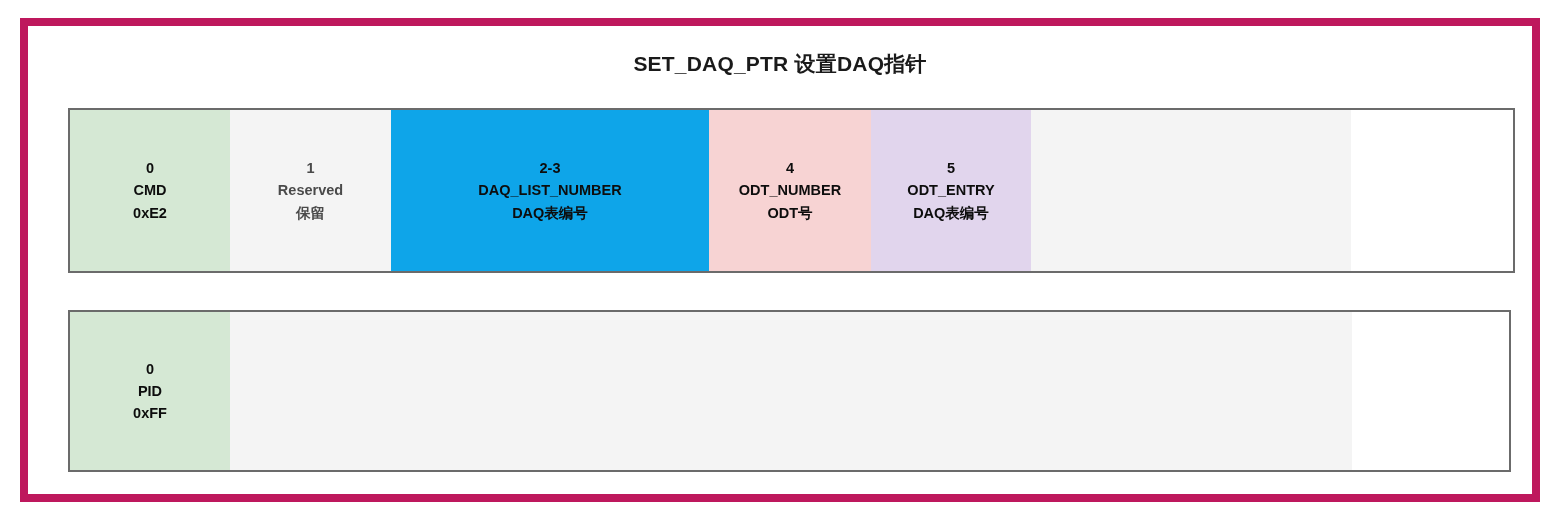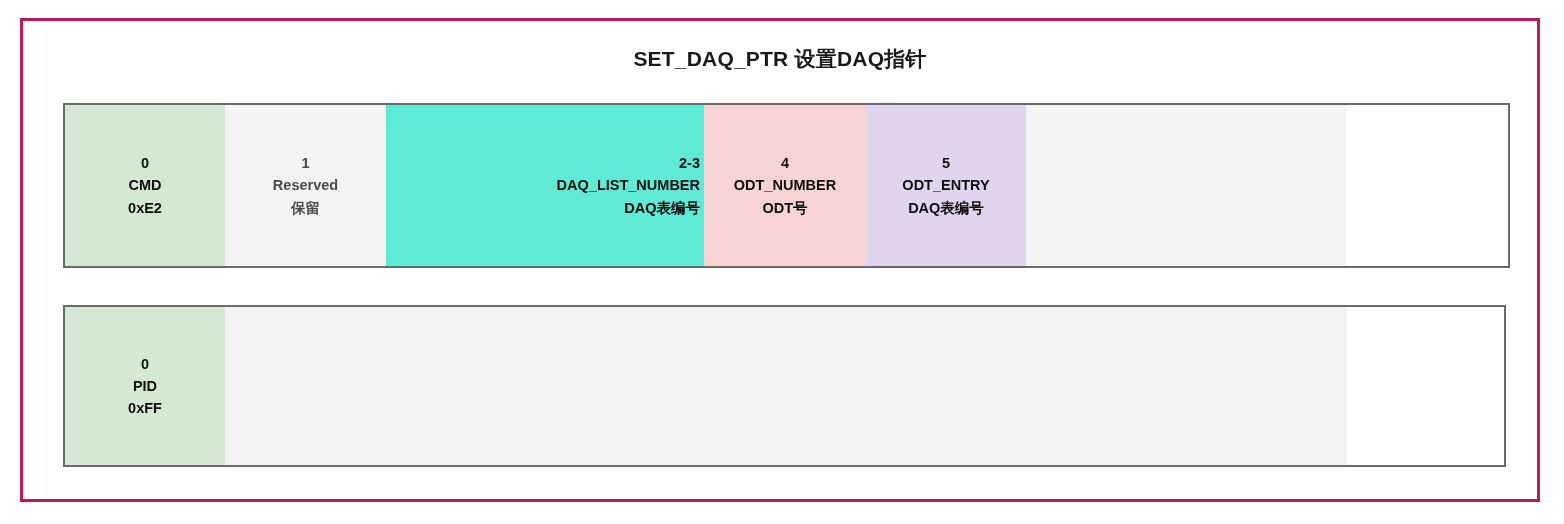--- a/index.html
+++ b/index.html
@@ -14,21 +14,21 @@
     overflow: hidden;
   }
 
   .diagram-frame {
     position: absolute;
     left: 20px;
     top: 18px;
     width: 1520px;
     height: 484px;
     box-sizing: border-box;
-    border: 3px solid #be185d;
+    border: 8px solid #be185d;
     background: #ffffff;
   }
 
   .diagram-title {
     position: absolute;
     left: 0;
     top: 0;
     width: 100%;
     text-align: center;
     font-size: 21px;
@@ -103,21 +103,21 @@
         <div class="field" style="background: rgb(213, 232, 212); width: 160px;">
           <span class="line line-num">0</span>
           <span class="line line-name">CMD</span>
           <span class="line line-value">0xE2</span>
         </div>
         <div class="field muted" style="background: rgb(244, 244, 244); width: 161px;">
           <span class="line line-num">1</span>
           <span class="line line-name">Reserved</span>
           <span class="line line-value">保留</span>
         </div>
-        <div class="field" style="background: #5eead4; width: 318px; align-items: flex-end;">
+        <div class="field" style="background: #0ea5e9; width: 318px;">
           <span class="line line-num">2-3</span>
           <span class="line line-name">DAQ_LIST_NUMBER</span>
           <span class="line line-value">DAQ表编号</span>
         </div>
         <div class="field" style="background: rgb(247, 211, 211); width: 162px;">
           <span class="line line-num">4</span>
           <span class="line line-name">ODT_NUMBER</span>
           <span class="line line-value">ODT号</span>
         </div>
         <div class="field" style="background: rgb(225, 213, 237); width: 160px;">

